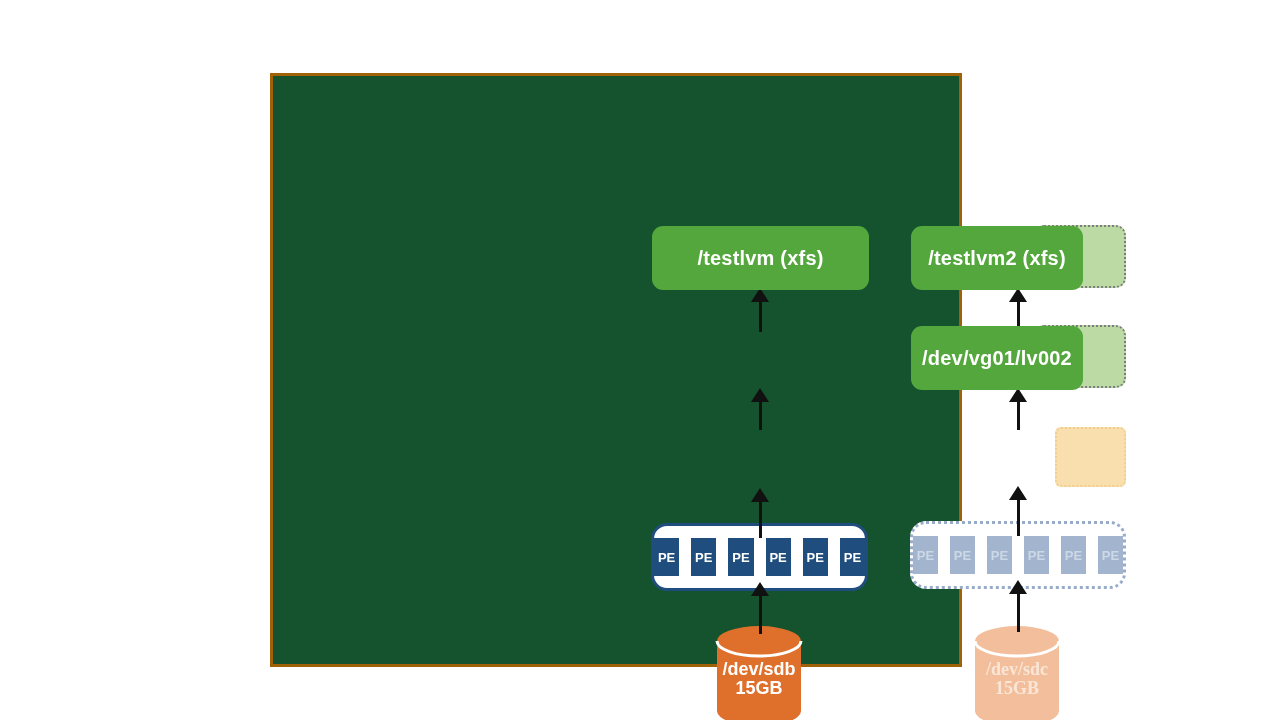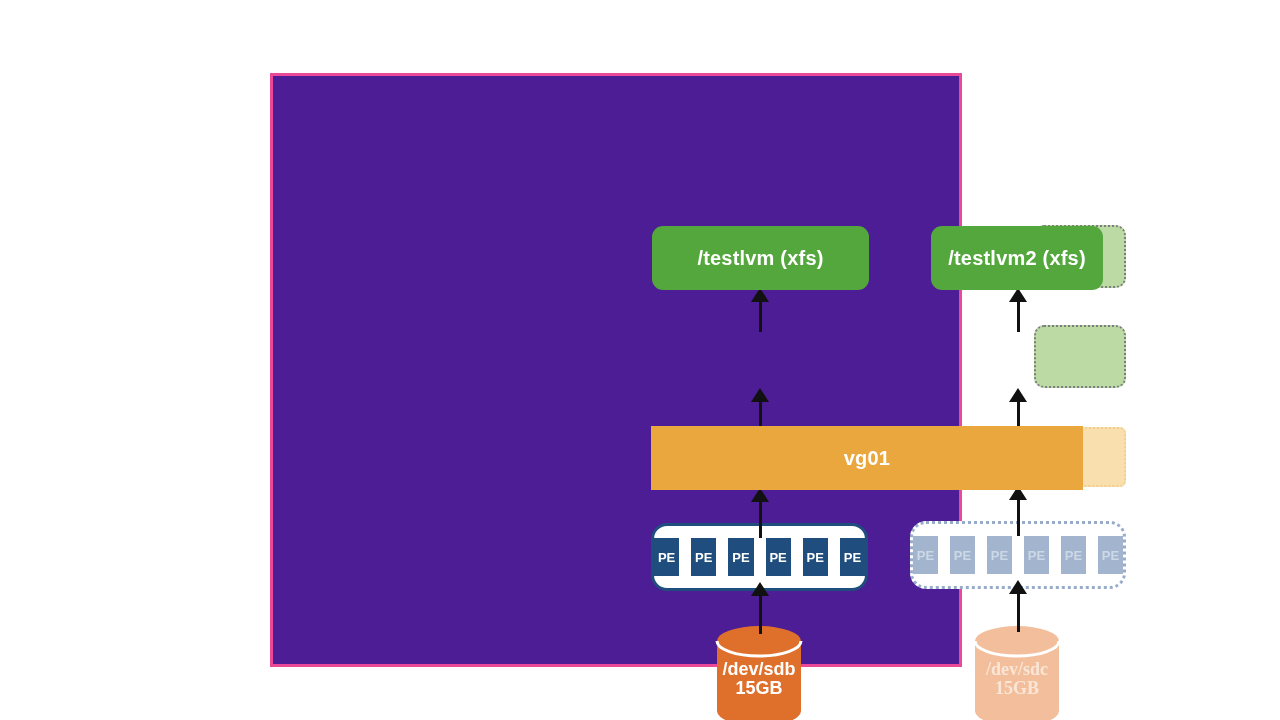--- a/index.html
+++ b/index.html
@@ -14,23 +14,23 @@
     height: 720px;
     background: #ffffff;
     overflow: hidden;
   }
   .frame {
     position: absolute;
     left: 270px;
     top: 73px;
     width: 692px;
     height: 594px;
-    border: 3px solid #ec4899;
-    box-sizing: border-box;
-    background: #4c1d95;
+    border: 3px solid #a16207;
+    box-sizing: border-box;
+    background: #14532d;
   }
   
   .box {
     position: absolute;
     box-sizing: border-box;
     display: flex;
     align-items: center;
     justify-content: center;
     color: #ffffff;
     font-weight: bold;
@@ -174,28 +174,28 @@
       <div class="stem"></div>
     </div>
     <div class="arrow" style="left:736px; top:504px; height:52px;">
       <div class="head"></div>
       <div class="stem"></div>
     </div>
 
     <div class="box green" style="left:379px; top:150px; width:217px; height:64px;">
       <span>/testlvm (xfs)</span>
     </div>
-    <div class="box green" style="left:638px; top:150px; width:172px; height:64px;margin-left:20px;">
+    <div class="box green" style="left:638px; top:150px; width:172px; height:64px;">
       <span>/testlvm2 (xfs)</span>
     </div>
 
-
-    <div class="box orange" style="left:378px; top:350px; width:432px; height:64px;">
-      <span>vg01</span>
-    </div>
+    <div class="box green" style="left:638px; top:250px; width:172px; height:64px;">
+      <span>/dev/vg01/lv002</span>
+    </div>
+
 
     <div class="pe-box pe-solid" style="left:378px; top:447px; width:217px; height:68px;">
       <span class="pe-cell">PE</span>
       <span class="pe-cell">PE</span>
       <span class="pe-cell">PE</span>
       <span class="pe-cell">PE</span>
       <span class="pe-cell">PE</span>
       <span class="pe-cell">PE</span>
     </div>
     <div class="pe-box pe-faded" style="left:637px; top:445px; width:216px; height:68px;">

